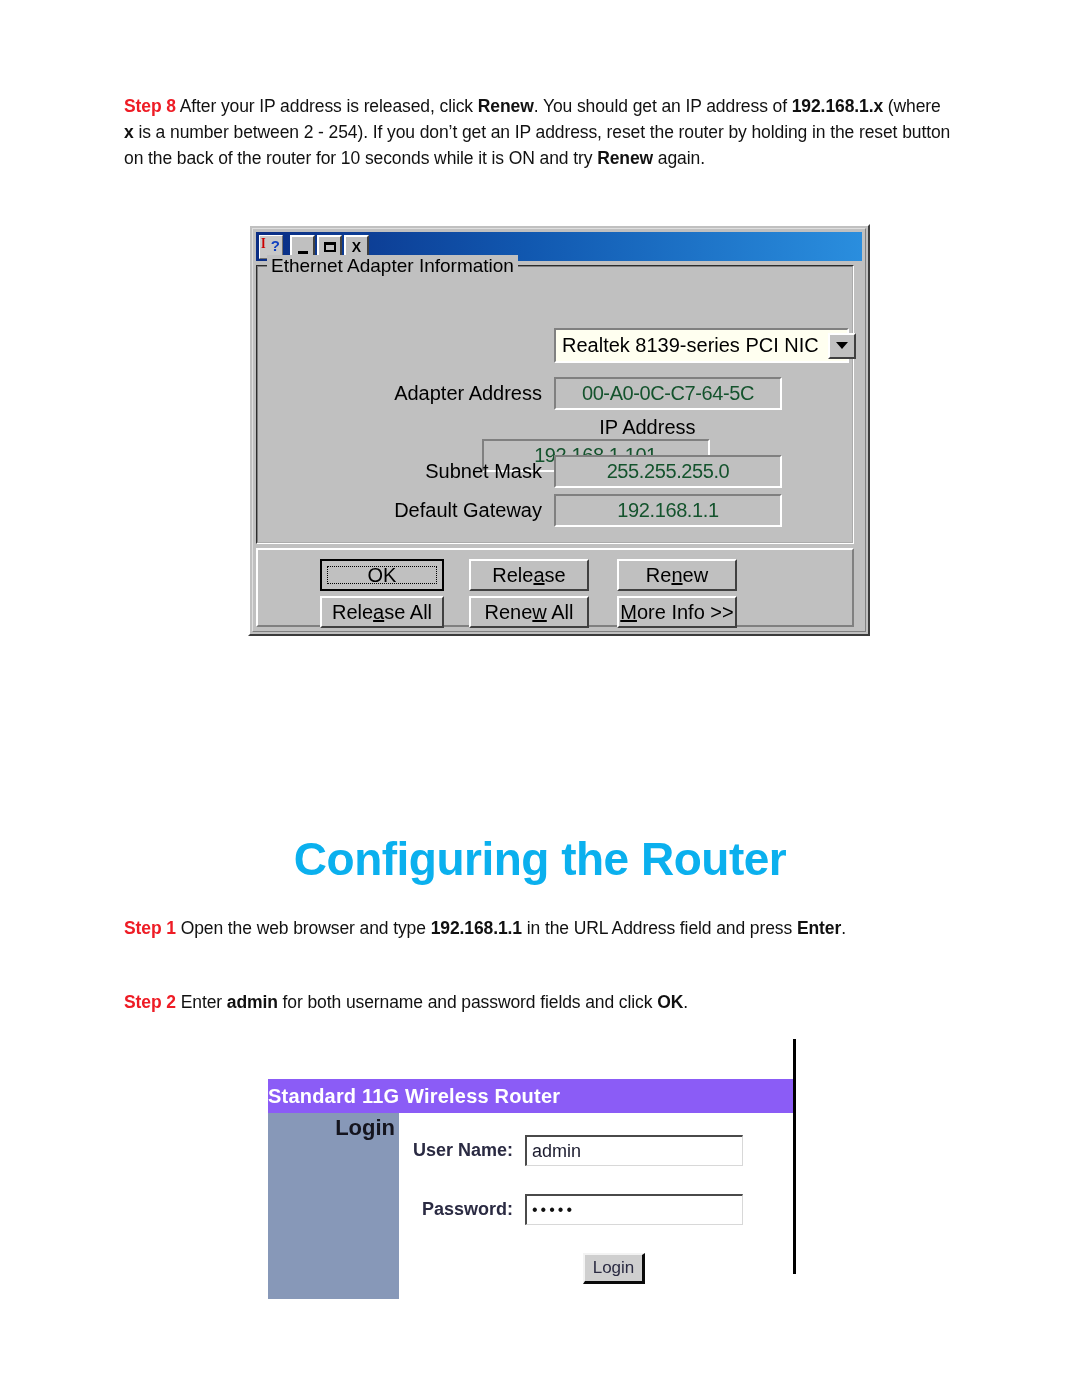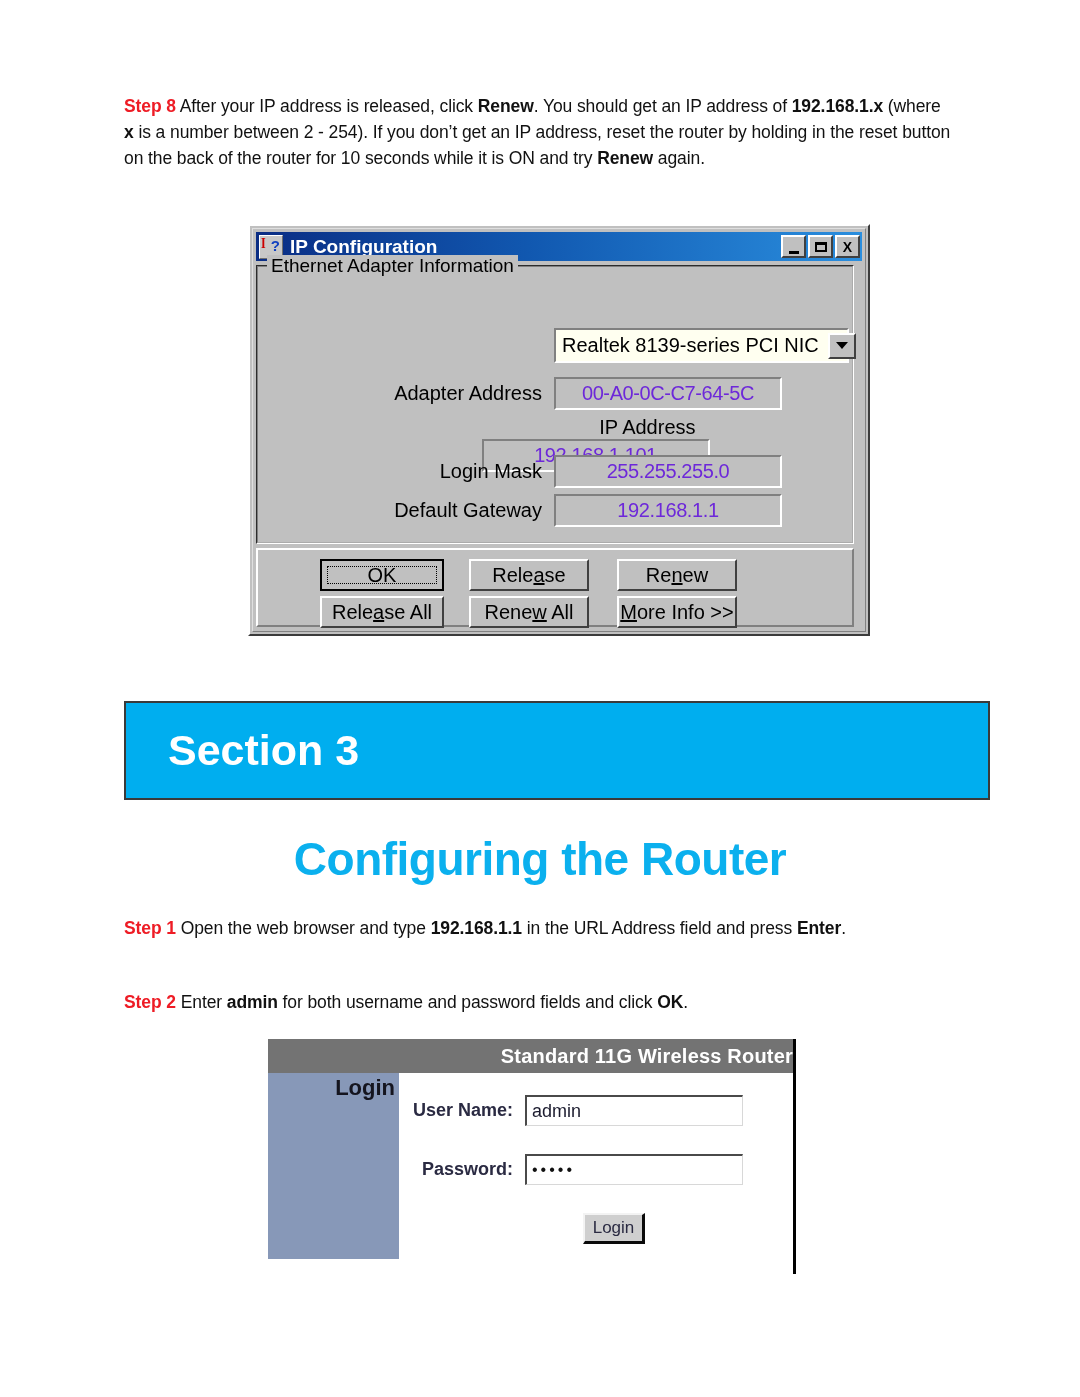--- a/index.html
+++ b/index.html
@@ -223,21 +223,21 @@
     background: #c0c0c0;
     border-top: 2px solid #808080;
     border-left: 2px solid #808080;
     border-right: 2px solid #ffffff;
     border-bottom: 2px solid #ffffff;
     box-sizing: border-box;
     display: flex;
     align-items: center;
     justify-content: center;
     font-size: 20px;
-    color: #6d28d9;
+    color: #14532d;
     letter-spacing: -0.4px;
   }
 
   
   .win-btn {
     position: absolute;
     background: #c0c0c0;
     border-top: 2px solid #ffffff;
     border-left: 2px solid #ffffff;
     border-right: 2px solid #404040;
@@ -290,28 +290,29 @@
   }
 
   
   .router-panel {
     position: absolute;
     background: #ffffff;
     border-right: 3px solid #000000;
     box-sizing: border-box;
   }
   .router-header {
-    background: #737373;
+    background: #8b5cf6;
     color: #ffffff;
     font-size: 20px;
     font-weight: bold;
-    text-align: right;
+    text-align: left;
     line-height: 34px;
     height: 34px;
     letter-spacing: 0.2px;
+    margin-top: 40px;
   }
   .router-body {
     display: flex;
     height: 186px;
   }
   .router-side {
     width: 131px;
     background: #8798b8;
     flex: 0 0 auto;
     text-align: right;
@@ -389,21 +390,20 @@
   </div>
 
   <div class="win-dialog" style="left:248px; top:224px; width:622px; height:412px;">
     <div class="win-dialog-inner">
 
       <div class="titlebar">
         <div class="title-icon">
           <span class="ip-mark">I</span>
           <span class="q-mark">?</span>
         </div>
-        <div class="title-text">IP Configuration</div>
         <div class="title-btns">
           <div class="tb-btn tb-min">
             <div class="glyph">
                 <span class="bar"></span>
               </div>
           </div>
           <div class="tb-btn tb-max">
             <div class="glyph">
                 <span class="box"></span>
               </div>
@@ -426,21 +426,21 @@
           <div class="field-label" style="width:228px;">Adapter Address</div>
           <div class="field-value" style="margin-left:12px; width:228px; height:33px;">00-A0-0C-C7-64-5C</div>
         </div>
 
         <div class="field-row" style="left:56px; top:149px; width:535px;flex-direction:column;">
           <div class="field-label" style="width:228px;">IP Address</div>
           <div class="field-value" style="margin-left:28px; width:228px; height:33px;">192.168.1.101</div>
         </div>
 
         <div class="field-row" style="left:56px; top:188px; width:535px;">
-          <div class="field-label" style="width:228px;">Login Mask</div>
+          <div class="field-label" style="width:228px;">Subnet Mask</div>
           <div class="field-value" style="margin-left:12px; width:228px; height:33px;">255.255.255.0</div>
         </div>
 
         <div class="field-row" style="left:56px; top:227px; width:535px;">
           <div class="field-label" style="width:228px;">Default Gateway</div>
           <div class="field-value" style="margin-left:12px; width:228px; height:33px;">192.168.1.1</div>
         </div>
       </div>
 
       <div class="sunken-panel" style="left:6px; top:322px; width:598px; height:79px; border-color:#ffffff #808080 #808080 #ffffff;">
@@ -468,23 +468,20 @@
         </div>
 
         <div class="win-btn" style="left:359px; top:46px; width:120px; height:32px;">
           <span><span></span><span class="mn">M</span><span>ore Info &gt;&gt;</span></span>
         </div>
       </div>
 
     </div>
   </div>
 
-  <div class="section-banner" style="left:124px; top:701px; width:866px; height:99px;">
-    <span class="sec-text">Section 3</span>
-  </div>
 
   <div class="section-title" style="left:0; top:832px;">Configuring the Router</div>
 
   <div class="para" style="left:124px; top:915px; width:838px;">
     <span class="steplabel">Step 1</span><span> Open the web browser and type </span><b>192.168.1.1</b><span> in the URL Address field and press </span><b>Enter</b><span>.</span>
   </div>
 
   <div class="para" style="left:124px; top:989px; width:838px;">
     <span class="steplabel">Step 2</span><span> Enter </span><b>admin</b><span> for both username and password fields and click </span><b>OK</b><span>.</span>
   </div>

